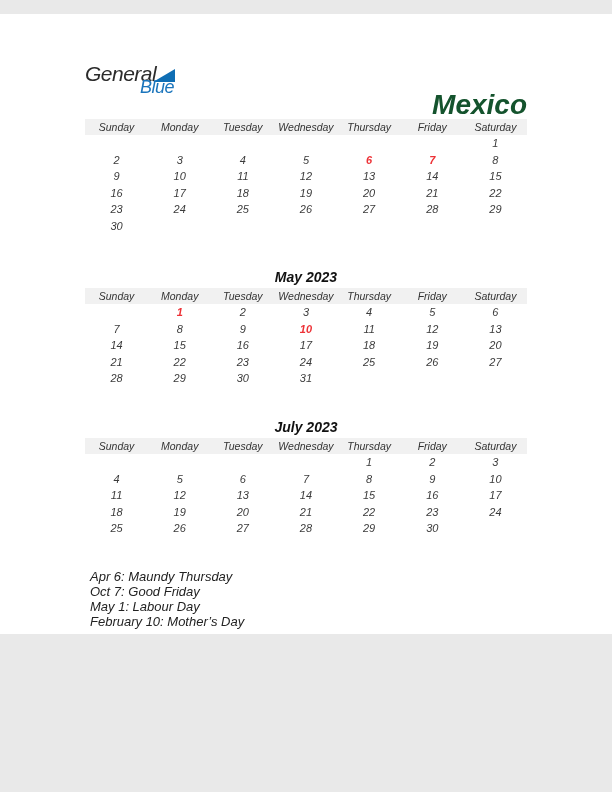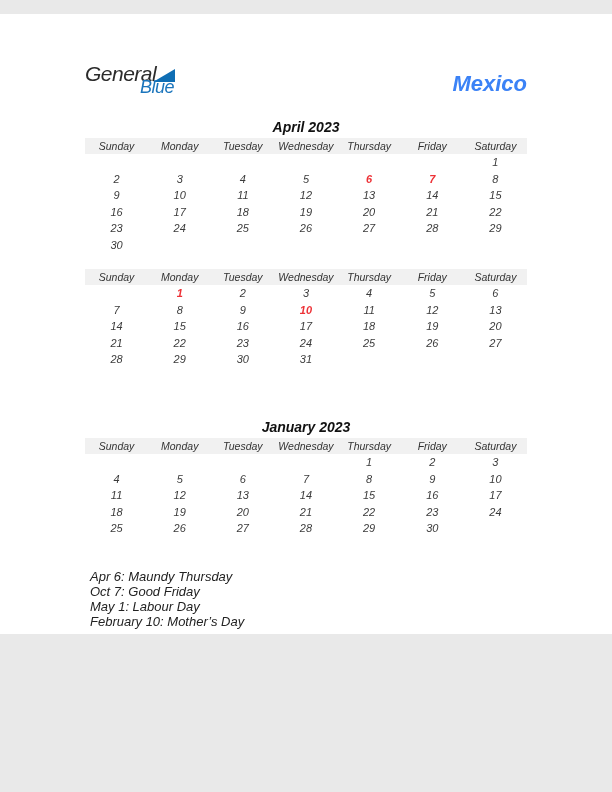--- a/index.html
+++ b/index.html
@@ -36,25 +36,25 @@
     line-height: 20px;
     color: var(--logo-blue);
     letter-spacing: -0.5px;
     margin-left: 55px;
     margin-top: -9px;
   }
 
   
   .page-title {
     position: absolute;
-    top: 57px;
+    top: 75px;
     right: 85px;
-    font-size: 22px;
+    font-size: 28px;
     font-weight: 700;
-    color: #3b82f6;
+    color: #14532d;
   }
 
   
   .months { position: absolute; left: 85px; top: 105px; width: 442px; }
   .month { height: 150px; }
   .month-title {
     height: 19px;
     font-size: 14px;
     line-height: 16px;
     font-weight: 700;
@@ -109,21 +109,20 @@
         <polygon points="0,13 22,0 22,13" fill="#0F6EB4"></polygon>
       </svg>
     </div>
     <div class="logo-blue">Blue</div>
   </div>
 
   <div class="page-title">Mexico</div>
 
   <div class="months">
       <section class="month">
-        <h2 class="month-title">April 2023</h2>
         <div class="weekday-row">
           <div class="weekday-cell">Sunday</div>
           <div class="weekday-cell">Monday</div>
           <div class="weekday-cell">Tuesday</div>
           <div class="weekday-cell">Wednesday</div>
           <div class="weekday-cell">Thursday</div>
           <div class="weekday-cell">Friday</div>
           <div class="weekday-cell">Saturday</div>
         </div>
         <div class="date-row">
@@ -175,20 +174,21 @@
           <div class="date-cell">30</div>
           <div class="date-cell"></div>
           <div class="date-cell"></div>
           <div class="date-cell"></div>
           <div class="date-cell"></div>
           <div class="date-cell"></div>
           <div class="date-cell"></div>
         </div>
       </section>
       <section class="month">
+        <h2 class="month-title">May 2023</h2>
         <div class="weekday-row">
           <div class="weekday-cell">Sunday</div>
           <div class="weekday-cell">Monday</div>
           <div class="weekday-cell">Tuesday</div>
           <div class="weekday-cell">Wednesday</div>
           <div class="weekday-cell">Thursday</div>
           <div class="weekday-cell">Friday</div>
           <div class="weekday-cell">Saturday</div>
         </div>
         <div class="date-row">
@@ -231,21 +231,21 @@
           <div class="date-cell">28</div>
           <div class="date-cell">29</div>
           <div class="date-cell">30</div>
           <div class="date-cell">31</div>
           <div class="date-cell"></div>
           <div class="date-cell"></div>
           <div class="date-cell"></div>
         </div>
       </section>
       <section class="month">
-        <h2 class="month-title">January 2023</h2>
+        <h2 class="month-title">July 2023</h2>
         <div class="weekday-row">
           <div class="weekday-cell">Sunday</div>
           <div class="weekday-cell">Monday</div>
           <div class="weekday-cell">Tuesday</div>
           <div class="weekday-cell">Wednesday</div>
           <div class="weekday-cell">Thursday</div>
           <div class="weekday-cell">Friday</div>
           <div class="weekday-cell">Saturday</div>
         </div>
         <div class="date-row">

